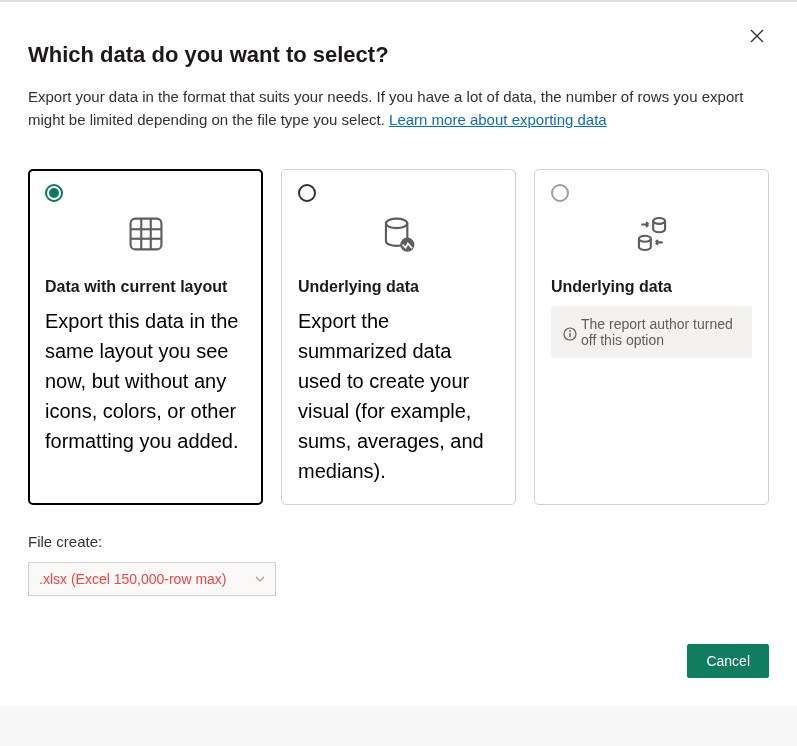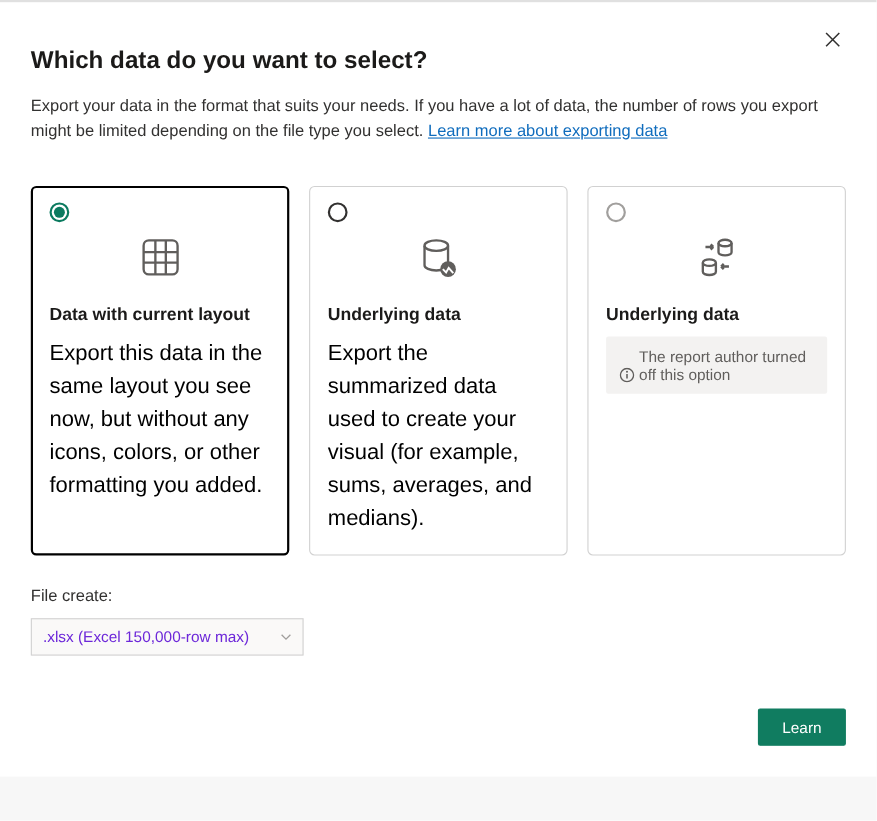--- a/index.html
+++ b/index.html
@@ -107,34 +107,34 @@
       color: #000000;
     }
     .info-box {
       background: #f3f2f1;
       padding: 10px 12px;
       font-size: 14px;
       color: #605e5c;
       border-radius: 2px;
       display: flex;
       gap: 4px;
-      align-items: flex-end;
+      align-items: center;
     }
     .info-box svg { flex-shrink: 0; width: 14px; height: 14px; margin-top: 3px; }
     .field-label {
       font-size: 15px;
       color: #323130;
       margin-bottom: 12px;
     }
     .select-box {
       width: 248px;
       height: 34px;
       border: 1px solid #d1d1d1;
       background: #faf9f8;
-      color: #6d28d9;
+      color: #ef4444;
       font-size: 14px;
       padding: 0 10px;
       display: flex;
       align-items: center;
       justify-content: space-between;
       cursor: default;
     }
     .select-box svg { width: 10px; height: 10px; }
     .footer {
       display: flex;
@@ -237,15 +237,15 @@
 
   <div class="field-label">File create:</div>
   <div class="select-box" aria-disabled="true">
     <span>.xlsx (Excel 150,000-row max)</span>
     <svg viewBox="0 0 10 10">
         <path d="M1 3 L5 7 L9 3" stroke="#a19f9d" stroke-width="1.2" fill="none"></path>
       </svg>
   </div>
 
   <div class="footer">
-    <button class="btn btn-primary">Learn</button>
+    <button class="btn btn-primary">Cancel</button>
   </div>
 </div>
 
 </body></html>

